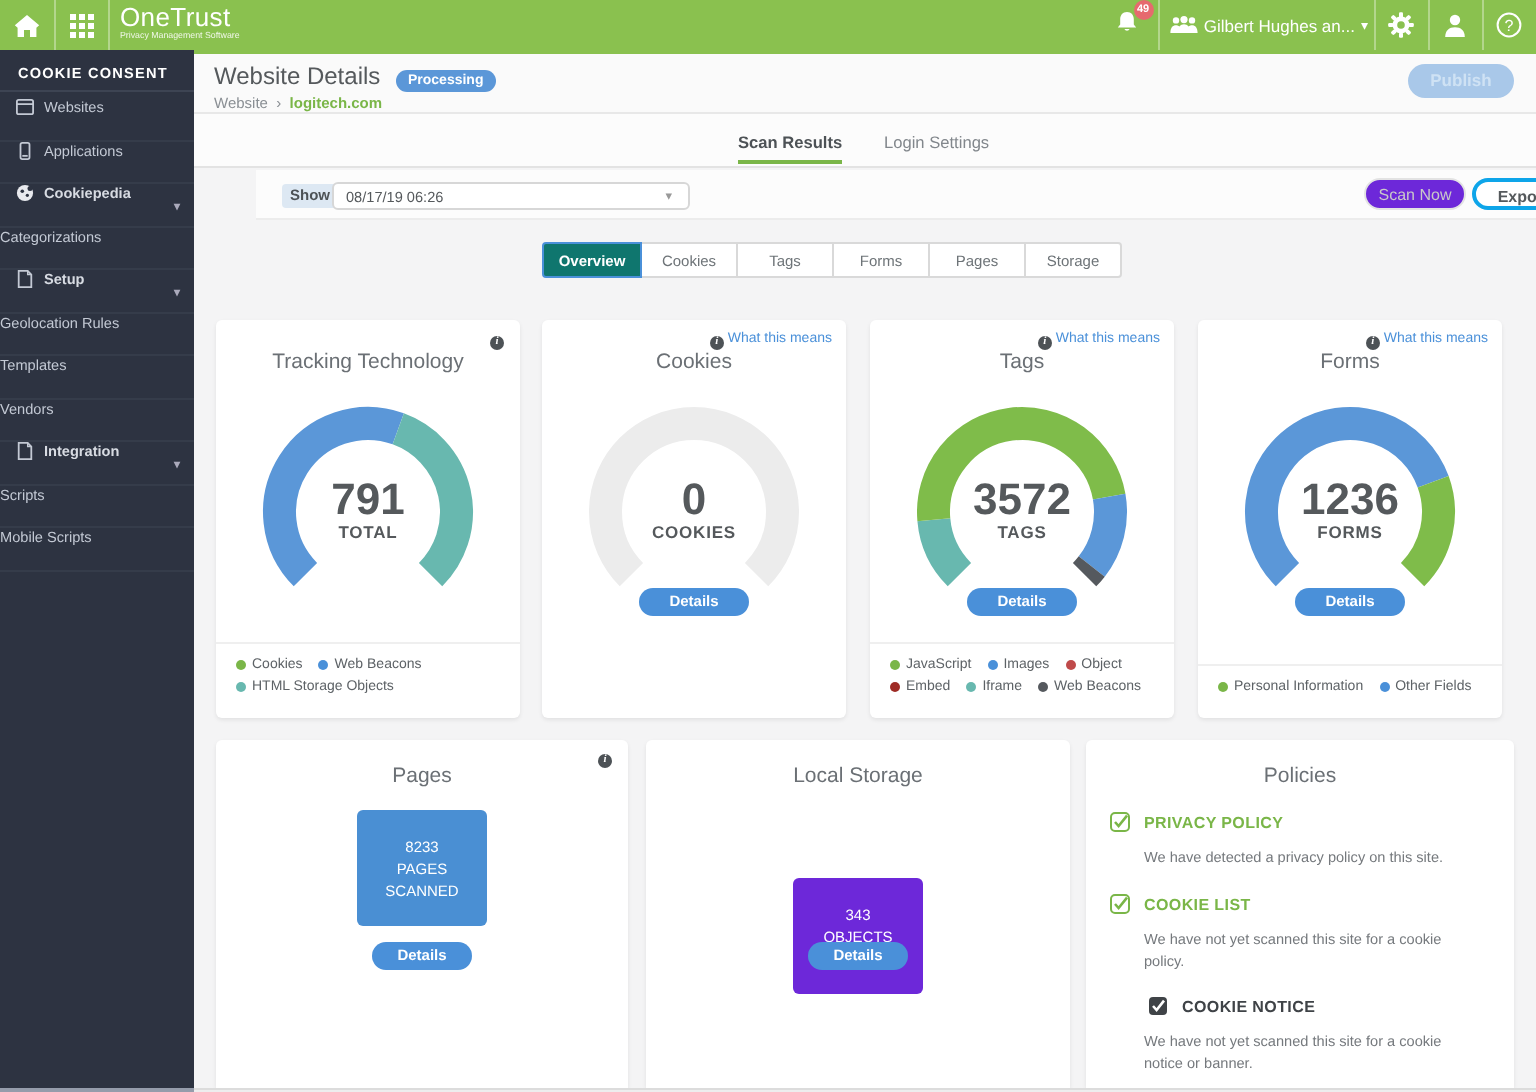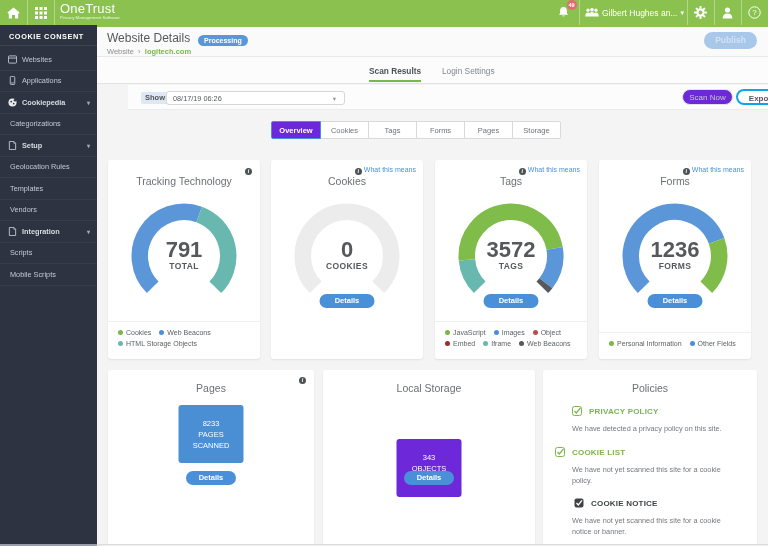--- a/index.html
+++ b/index.html
@@ -14,24 +14,24 @@
 .logo .l2 { font-size:4.4px; margin-top:-1px; color:#f0f7e8; }
 .ticon { position:absolute; top:0; height:25px; display:flex; align-items:center; justify-content:center; }
 .tb-right { position:absolute; right:0; top:0; height:25px; display:flex; align-items:center; color:#fff; }
 .uname { font-size:8.5px; color:#fff; margin-left:3px; }
 .caret { font-size:7px; margin-left:3px; color:#fff; }
 .badge49 { position:absolute; left:9px; top:-4px; background:#e66a6e; color:#fff; font-size:5.5px; border-radius:50%; width:10px; height:10px; line-height:10px; text-align:center; font-weight:bold; }
 
 
 .sidebar { position:absolute; left:0; top:25px; width:97px; height:518.5px; background:#2d3341; z-index:20; }
 .sb-head { height:21px; line-height:23px; padding-left:9px; color:#fff; font-weight:bold; font-size:7.3px; letter-spacing:0.6px; border-bottom:1px solid #3d4453; }
-.sb-item { position:relative; height:21.5px; display:flex; align-items:center; color:#c3c9d4; font-size:7.3px; border-bottom:1px solid #353c4a; }
+.sb-item { position:relative; height:21.5px; display:flex; align-items:flex-start; color:#c3c9d4; font-size:7.3px; border-bottom:1px solid #353c4a; }
 .sb-item .ic { width:9px; height:9px; margin-left:8px; margin-right:5px; flex:none; }
 .sb-item.b { font-weight:bold; color:#d7dbe2; }
-.sb-item.sub { padding-left:10px; }
+.sb-item.sub { padding-left:0; }
 .sb-item .chev { position:absolute; right:7px; top:7px; font-size:6px; color:#aab; }
 .sb-bottom { position:absolute; left:0; top:543.5px; width:97px; height:2.5px; background:#959cab; z-index:21; }
 
 
 .main { position:absolute; left:97px; top:25px; width:671px; height:521px; background:#f4f4f5; }
 .pagehead { position:absolute; left:0; top:0; width:671px; height:32px; background:#fafafa; border-top:2.5px solid #8ac14f; border-bottom:1px solid #e8e8e8; }
 .ph-title { position:absolute; left:10px; top:4px; font-size:12px; color:#55595c; }
 .ph-crumb { position:absolute; left:10px; top:20px; font-size:7.5px; color:#8a8f94; }
 .ph-crumb b { color:#7ab648; font-weight:bold; }
 .pill-processing { position:absolute; left:101px; top:8px; height:11px; line-height:11px; padding:0 6px; background:#5b97d8; color:#fff; border-radius:6px; font-size:7px; font-weight:bold; }
@@ -47,21 +47,21 @@
 .show-dd { position:absolute; left:38px; top:5.5px; width:179px; height:14.5px; background:#fff; border:1px solid #d7d7d7; border-radius:3px; font-size:7.3px; color:#55595c; line-height:13px; padding-left:6px; }
 .show-dd .dc { position:absolute; right:8px; top:0; color:#999; font-size:6.5px; }
 .btn-scan { position:absolute; right:66px; top:4px; width:51px; height:16px; line-height:15px; text-align:center; border:1px solid #e3e3e3; color:#c9c9c9; font-size:8px; border-radius:9px; background:#6d28d9; }
 .btn-export { position:absolute; right:12px; top:4px; width:51px; height:16px; line-height:15px; text-align:center; border:2px solid #0ea5e9; color:#55595c; font-size:8px; font-weight:bold; border-radius:9px; background:#fff; }
 
 
 .btngroup { position:absolute; left:174px; top:96px; height:18px; display:flex; }
 .bg-btn { width:48px; height:18px; line-height:17px; text-align:center; font-size:7.5px; color:#6e7478; background:#fff; border:1px solid #d9d9d9; border-left:none; }
 .bg-btn.first { border-left:1px solid #d9d9d9; border-radius:2px 0 0 2px; width:50px; }
 .bg-btn.last { border-radius:0 2px 2px 0; }
-.bg-btn.active { background:#6d28d9; border-color:#4a90d9; color:#fff; font-weight:bold; }
+.bg-btn.active { background:#0f766e; border-color:#4a90d9; color:#fff; font-weight:bold; }
 
 
 .card { position:absolute; background:#fff; border-radius:3px; box-shadow:0 1px 2px rgba(0,0,0,0.08); }
 .c-title { position:absolute; width:100%; text-align:center; font-size:10.5px; color:#6b7075; }
 .info-dot { position:absolute; width:7px; height:7px; border-radius:50%; background:#4d5256; color:#fff; font-size:5.5px; font-weight:bold; text-align:center; line-height:7px; font-family:"Liberation Serif",serif; font-style:italic; }
 .wtm { position:absolute; right:7px; top:6px; font-size:7px; color:#4a90d9; }
 .wtm .i { display:inline-block; width:7px; height:7px; border-radius:50%; background:#4d5256; color:#fff; font-size:5.5px; font-weight:bold; text-align:center; line-height:7px; vertical-align:-1px; margin-right:2px; font-family:"Liberation Serif",serif; font-style:italic; }
 .gauge { position:absolute; left:20px; top:40px; width:112px; height:112px; }
 .gnum { position:absolute; left:0; width:152px; text-align:center; top:79px; font-size:22px; font-weight:bold; color:#55595c; line-height:22px; }
 .glab { position:absolute; left:0; width:152px; text-align:center; top:101px; font-size:8.5px; font-weight:bold; color:#55595c; letter-spacing:0.4px; }
@@ -319,21 +319,21 @@
         <div>343</div>
         <div>OBJECTS</div>
         <div>FOUND</div>
       </div>
     <div class="btn-details2">Details</div>
   </div>
 
   <div class="card" style="left:446px; top:345px; width:214px; height:174px; border-radius:3px 3px 0 0;">
     <div class="c-title" style="top:12px;">Policies</div>
     <div class="pol-item" style="top:36px;">
-      <div class="pol-head" style="color:#7ab648;margin-left:17px;"><svg class="ck" width="10" height="10" viewBox="0 0 10 10">
+      <div class="pol-head" style="color:#7ab648;"><svg class="ck" width="10" height="10" viewBox="0 0 10 10">
             <rect x="0.5" y="0.5" width="9" height="9" rx="2" fill="none" stroke="#7ab648" stroke-width="1"></rect>
             <path d="M2.5 5 L4.3 7 L8.5 1.8" fill="none" stroke="#7ab648" stroke-width="1.3"></path>
           </svg>PRIVACY POLICY</div>
       <div class="pol-desc">We have detected a privacy policy on this site.</div>
     </div>
     <div class="pol-item" style="top:77px;">
       <div class="pol-head" style="color:#7ab648;"><svg class="ck" width="10" height="10" viewBox="0 0 10 10">
             <rect x="0.5" y="0.5" width="9" height="9" rx="2" fill="none" stroke="#7ab648" stroke-width="1"></rect>
             <path d="M2.5 5 L4.3 7 L8.5 1.8" fill="none" stroke="#7ab648" stroke-width="1.3"></path>
           </svg>COOKIE LIST</div>

